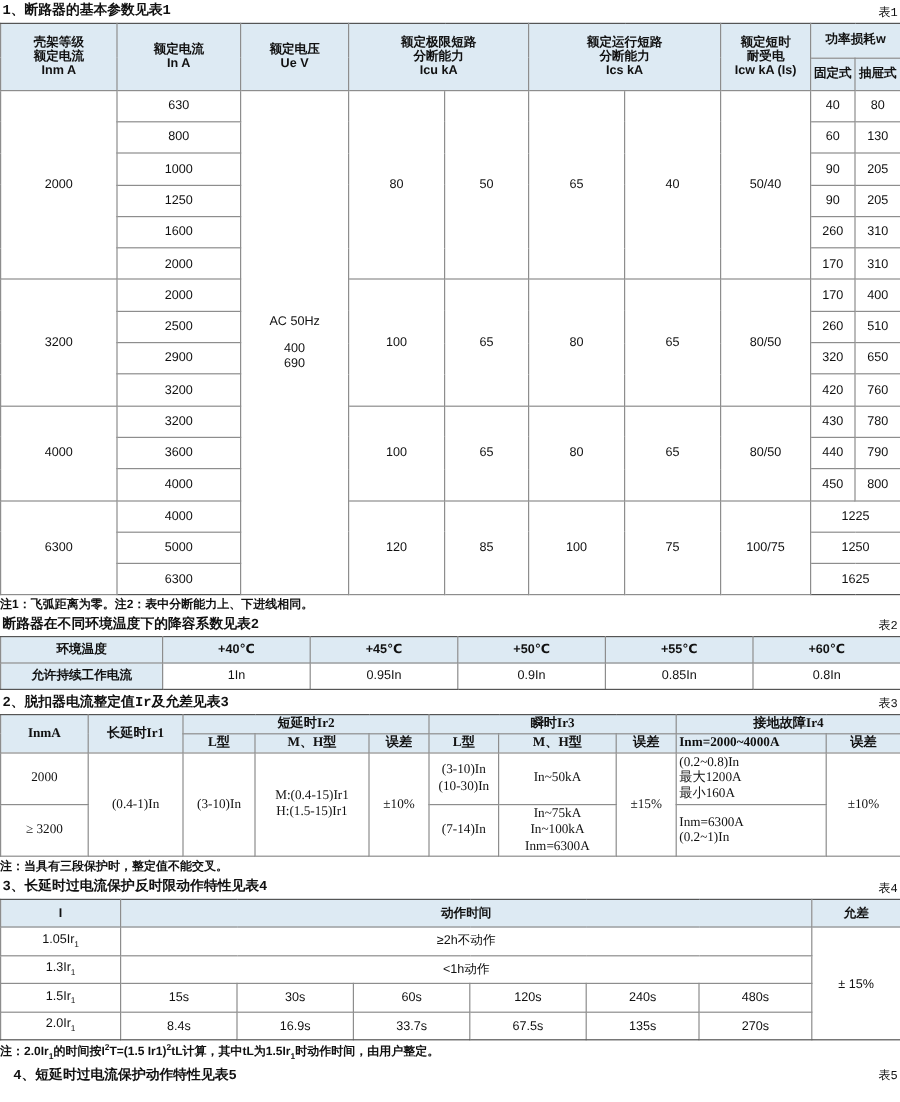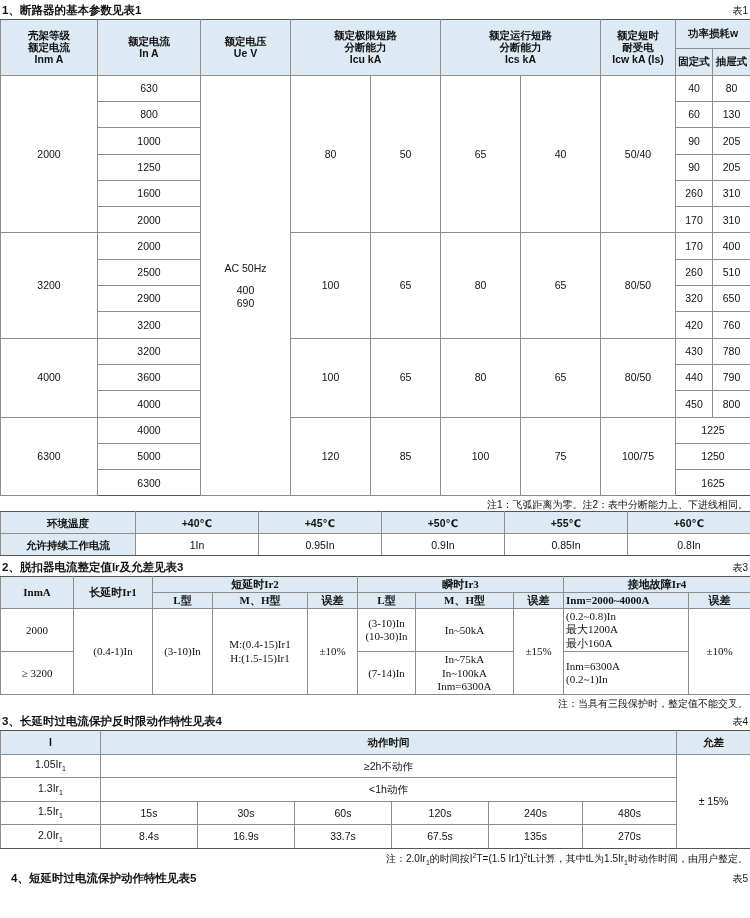--- a/index.html
+++ b/index.html
@@ -7,23 +7,24 @@
     width:750px;height:918px;
     background:#ffffff;
     font-family:"Liberation Sans","DejaVu Sans",sans-serif;
     color:#111;
     -webkit-font-smoothing:antialiased;
   }
   .page{position:relative;width:750px;height:918px;overflow:hidden;}
 
   
   .sec-head{
-    display:flex;align-items:center;justify-content:space-between;
+    display:flex;align-items:flex-end;justify-content:space-between;
     font-size:11.5px;font-weight:bold;color:#111;
     line-height:1.1;
+    font-family:Liberation Mono, monospace;
   }
   .sec-head .tbl-no{font-size:10px;font-weight:normal;}
 
   
   table{
     border-collapse:collapse;
     width:750px;
     table-layout:fixed;
     font-size:10px;
   }
@@ -39,21 +40,21 @@
   .thick-top{border-top:1.6px solid #555;}
   .thick-bot{border-bottom:1.6px solid #555;}
 
   
   #t1{font-size:10.5px;padding-left:16px;}
   #t1 td{height:23.3px;}
   #t1 .h{height:auto;}
   #t1 .hdr{padding:3px 1px;font-size:10.5px;}
 
   .note{
-    font-size:10px;font-weight:normal;text-align:right;
+    font-size:10px;font-weight:bold;
     margin:2px 2px 0 0;line-height:1.3;
   }
 
   
   #t2 td{height:19px;font-size:10.5px;}
   #t2 .hdr{font-weight:bold;}
 
   
   #t3{font-family:"Liberation Serif","DejaVu Serif",serif;font-size:11px;border-radius:14px;}
   #t3 td{padding:1px 2px;}
@@ -236,20 +237,24 @@
         </tr>
         <tr>
           <td class="thick-bot">6300</td>
           <td colspan="2" class="thick-bot">1625</td>
         </tr>
       </tbody>
   </table>
 
   <div class="note">注1：飞弧距离为零。注2：表中分断能力上、下进线相同。</div>
 
+  <div class="sec-head" style="margin:4px 2px 2px 2px;">
+    <span>断路器在不同环境温度下的降容系数见表2</span>
+    <span class="tbl-no">表2</span>
+  </div>
 
   <table id="t2">
     <colgroup>
       <col style="width:135px">
         <col style="width:123px">
         <col style="width:123px">
       <col style="width:123px">
         <col style="width:123px">
         <col style="width:123px">
     </colgroup>

